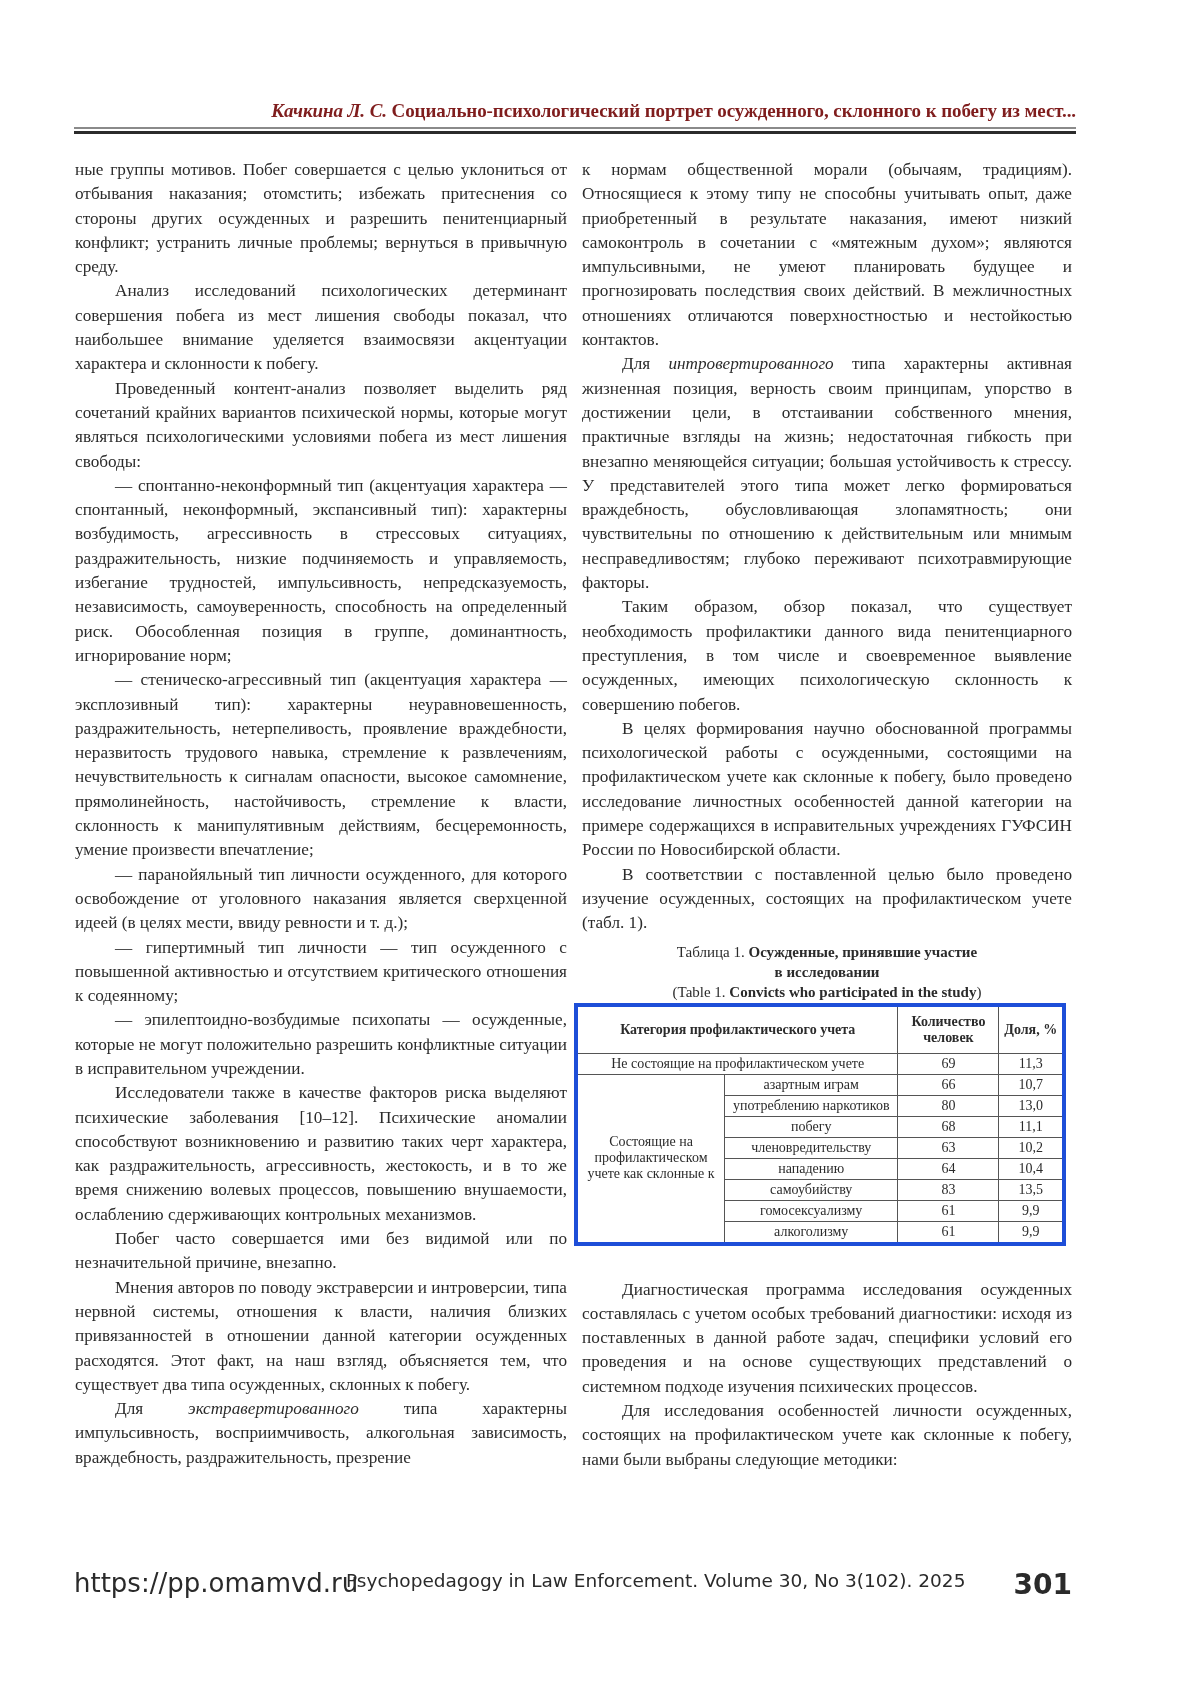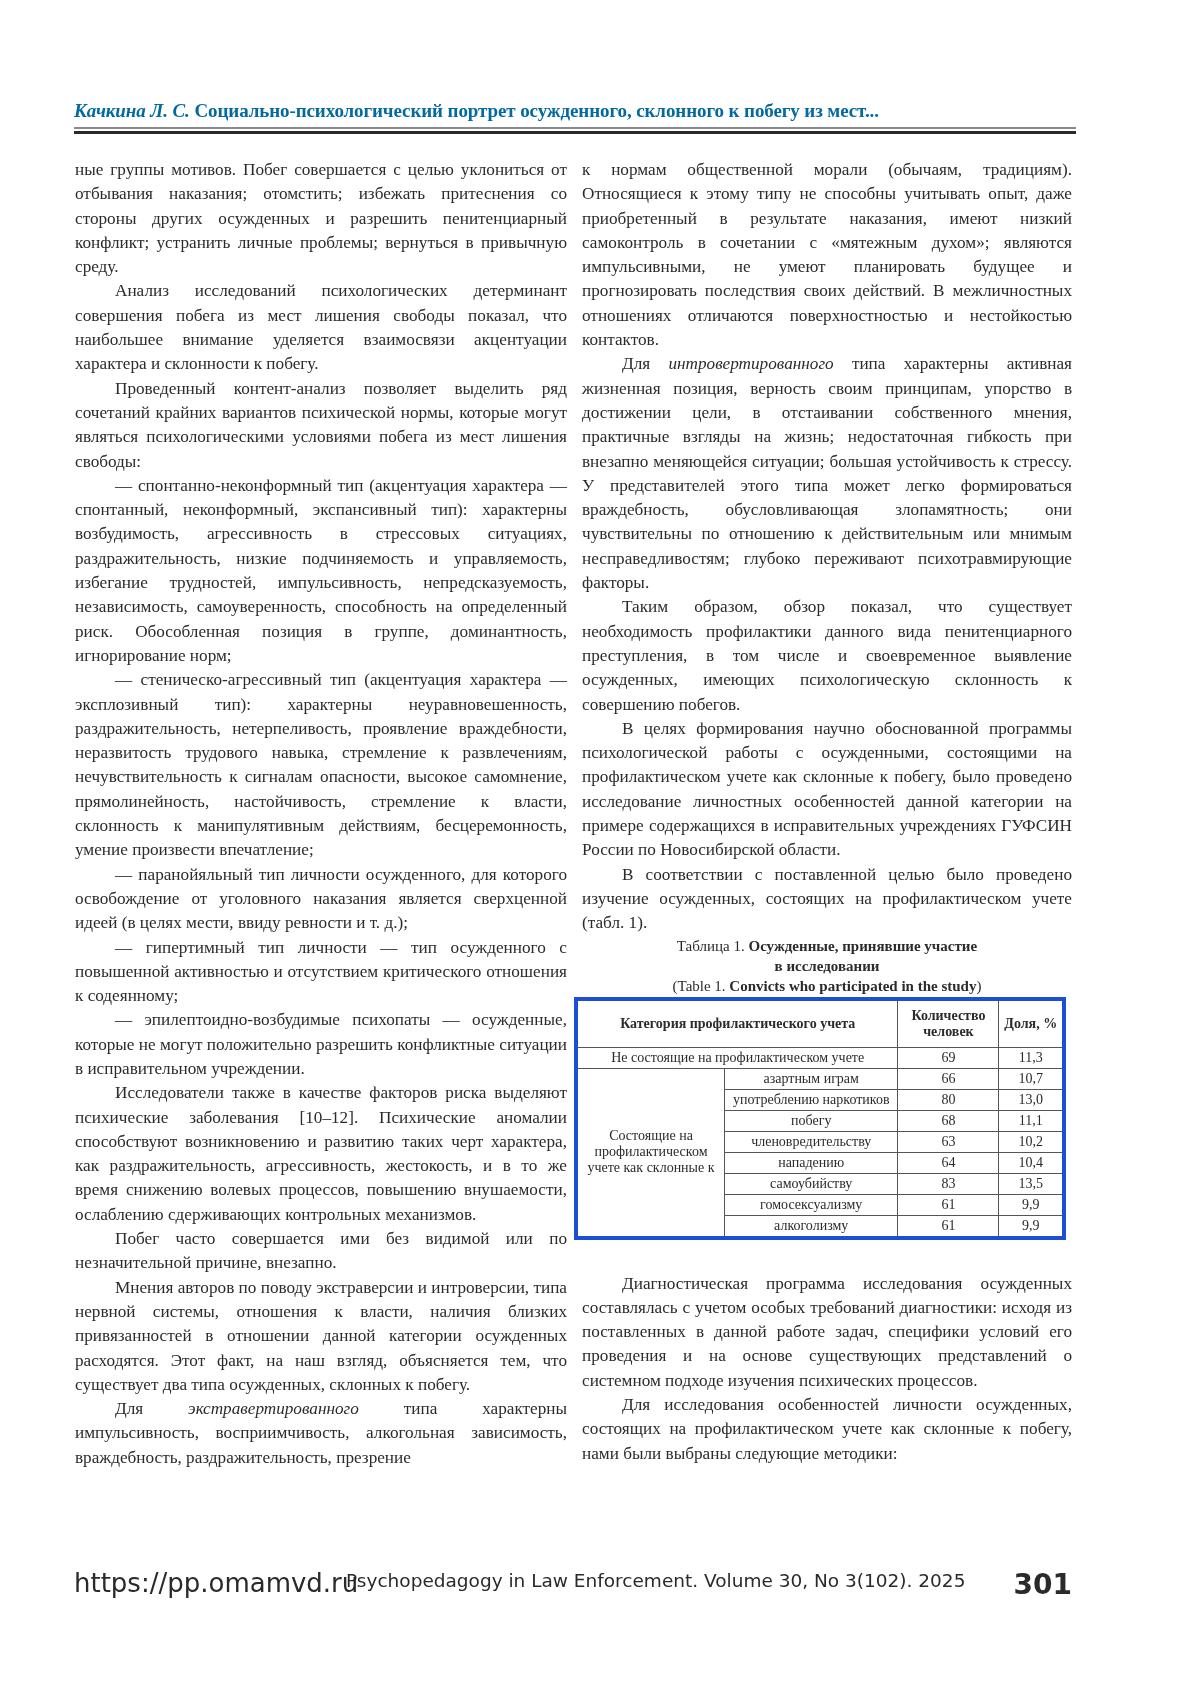--- a/index.html
+++ b/index.html
@@ -1,31 +1,31 @@
 <!DOCTYPE html>
 <html><head>
 <meta charset="utf-8">
 <style>
   html, body { margin: 0; padding: 0; background: #ffffff; }
   body { width: 1200px; height: 1697px; position: relative; overflow: hidden;
          font-family: "Liberation Serif", "DejaVu Serif", serif; color: #2b2b2b; }
-  .header { position: absolute; left: 74px; top: 100px; width: 1002px; 
-            font-size: 19px; font-weight: bold; color: #0369a1; letter-spacing: -0.1px; }
+  .header { position: absolute; left: 74px; top: 100px; width: 1002px; text-align: right;
+            font-size: 19px; font-weight: bold; color: #7f1d1d; letter-spacing: -0.1px; }
   .header i { font-style: italic; }
   .rule1 { position: absolute; left: 74px; top: 127px; width: 1002px; height: 2px; background: #8a8a8a; }
   .rule2 { position: absolute; left: 74px; top: 131px; width: 1002px; height: 3px; background: #2b2b2b; }
   .col { position: absolute; top: 158px; width: 492px; font-size: 17.2px; line-height: 24.3px;
          text-align: justify; hyphens: manual; }
   .col.left { left: 75px; }
   .col.right { left: 582px; width: 490px; }
   .col p { margin: 0; text-indent: 40px; }
   .col p.noindent { text-indent: 0; }
   .col p.heading { font-weight: bold; }
   .col i { font-style: italic; }
-  .caption { text-align: center; font-size: 15px; line-height: 20px; margin-top: 0; }
+  .caption { text-align: center; font-size: 15px; line-height: 20px; margin-top: 6px; }
   .caption b { font-weight: bold; }
   table.t1 { border-collapse: collapse; width: 492px; margin-left: -8px; margin-top: 1px;
              font-size: 14px; line-height: 16px; border: 4px solid #1d4ed8; }
   table.t1 td, table.t1 th { border: 1px solid #555; text-align: center; padding: 2px 3px; font-weight: normal; }
   table.t1 th { font-weight: bold; }
   .footer { position: absolute; top: 1568px; left: 74px; width: 1002px; height: 30px;
             font-family: "DejaVu Sans", "Liberation Sans", sans-serif; color: #2a2a2a; }
   .footer .url { position: absolute; left: 0; top: 0; font-size: 26px; text-align: right; }
   .footer .journal { position: absolute; left: 272px; top: 2px; font-size: 18.5px; }
   .footer .page { position: absolute; right: 4px; top: 0; font-size: 28px; font-weight: bold; }

